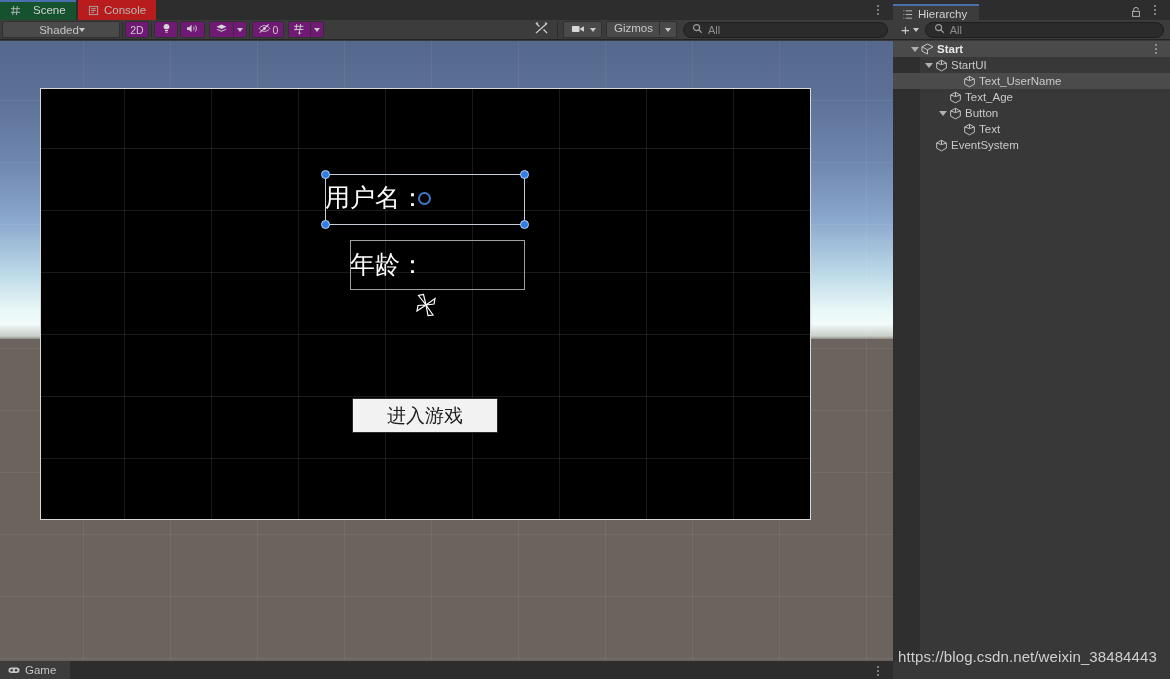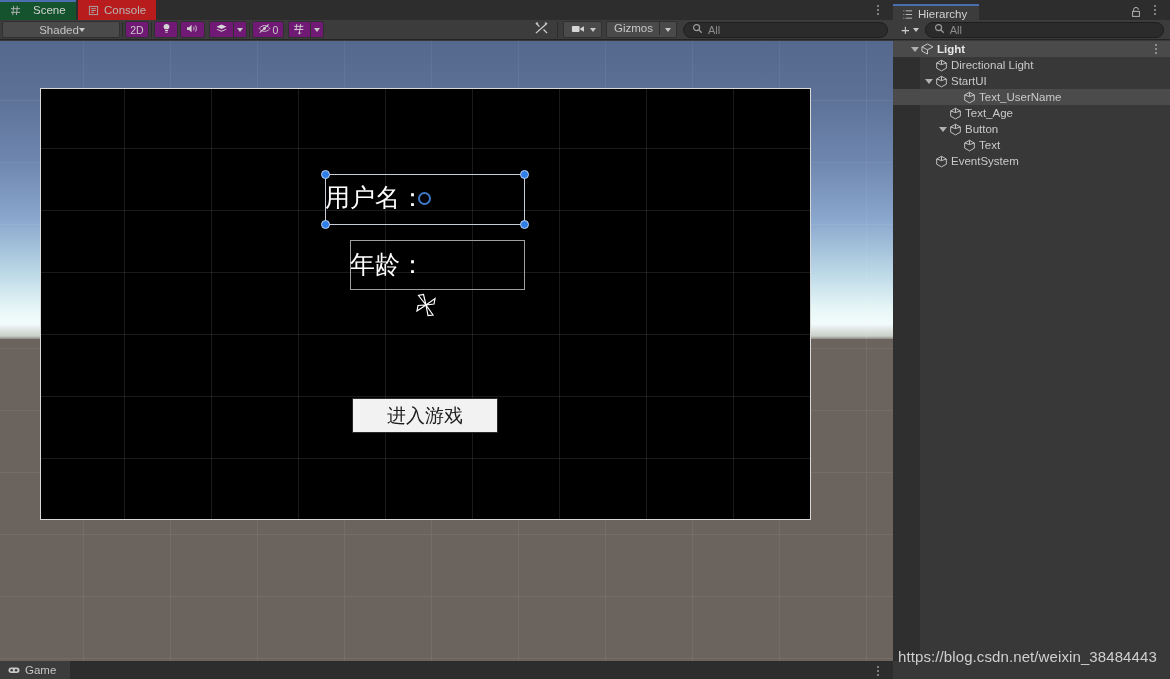--- a/index.html
+++ b/index.html
@@ -383,40 +383,28 @@
           <div class="row scene-row">
             <span class="tw" style="margin-left: 16px;">
               <span class="tw-arrow"></span>
             </span>
             <span class="go-ico">
               <svg width="13" height="12" viewBox="0 0 14 13">
                 <path d="M7 1 13 4.2 7 7.4 1 4.2z" fill="none" stroke="#cfcfcf" stroke-width="1"></path>
                 <path d="M1 4.2v4.6L7 12V7.4" fill="none" stroke="#cfcfcf" stroke-width="1"></path>
               </svg>
             </span>
-            <span>Light</span>
+            <span>Start</span>
             <span class="row-kebab">
               <i></i>
               <i></i>
               <i></i>
             </span>
           </div>
           <div class="row">
-            <span class="tw" style="margin-left: 30px;"></span>
-            <span class="go-ico">
-              <svg width="13" height="13" viewBox="0 0 14 14">
-                <g fill="none" stroke="#c9c9c9" stroke-width="1">
-                  <path d="M7 1.4 12.2 4.3v5.6L7 12.8 1.8 9.9V4.3z"></path>
-                  <path d="M7 1.4V6M7 6l5.2-1.7M7 6 1.8 4.3"></path>
-                </g>
-              </svg>
-            </span>
-            <span>Directional Light</span>
-          </div>
-          <div class="row">
             <span class="tw" style="margin-left: 30px;">
               <span class="tw-arrow"></span>
             </span>
             <span class="go-ico">
               <svg width="13" height="13" viewBox="0 0 14 14">
                 <g fill="none" stroke="#c9c9c9" stroke-width="1">
                   <path d="M7 1.4 12.2 4.3v5.6L7 12.8 1.8 9.9V4.3z"></path>
                   <path d="M7 1.4V6M7 6l5.2-1.7M7 6 1.8 4.3"></path>
                 </g>
               </svg>

